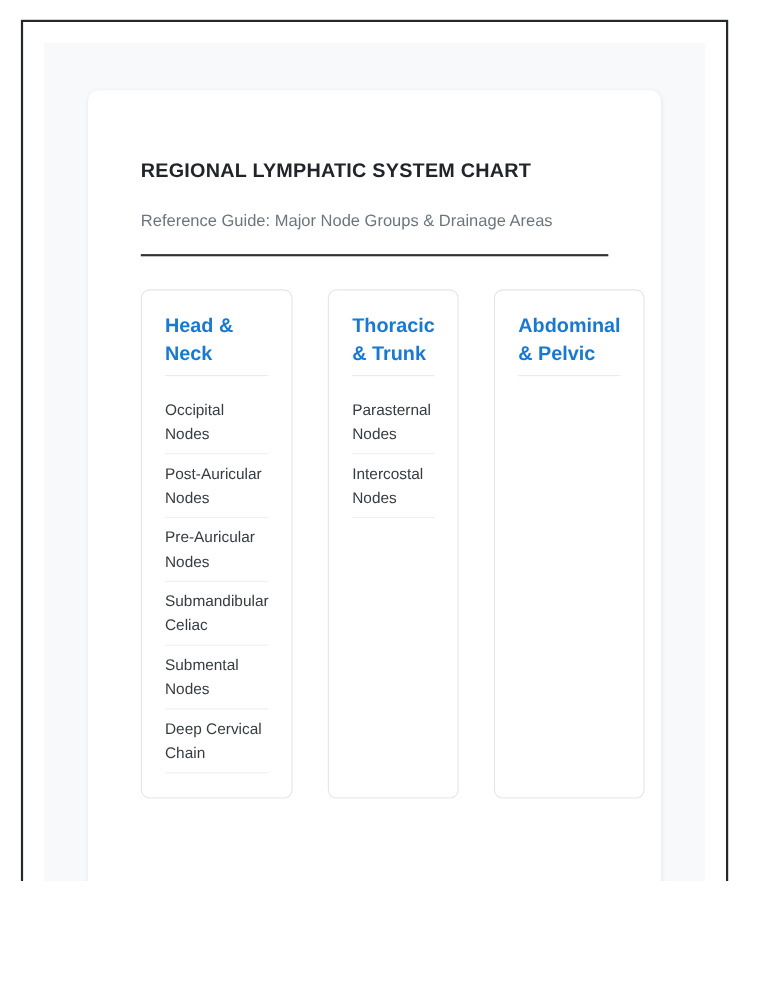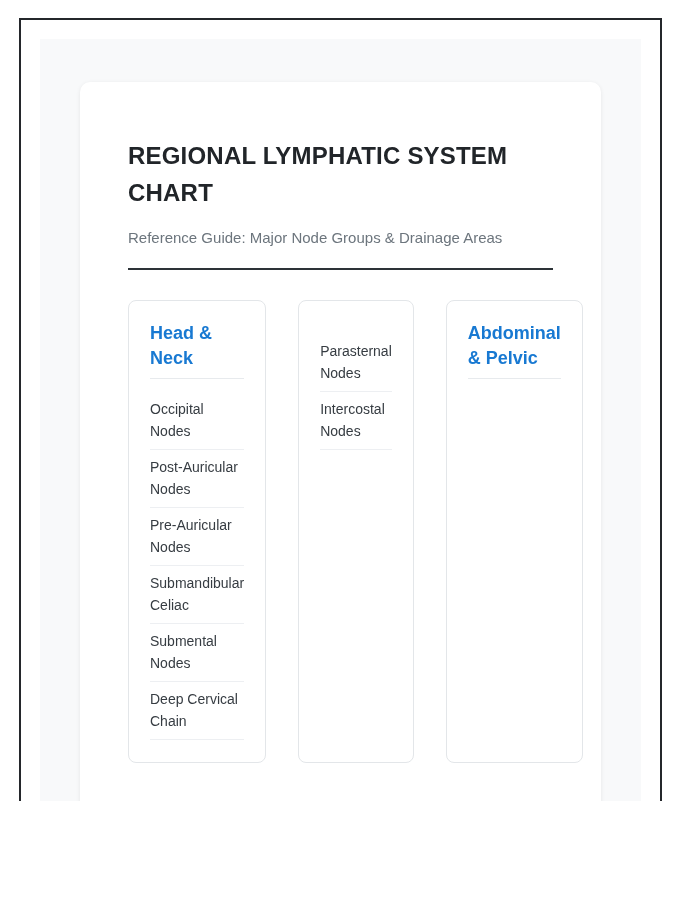--- a/index.html
+++ b/index.html
@@ -30,21 +30,21 @@
   .canvas{
     background:var(--canvas-gray);
     padding:43px 40px 60px;min-height:1020px;
   }
   .sheet{
     background:#ffffff;border-radius:10px;
     box-shadow:0 1px 4px rgba(0,0,0,.08);
     padding:55px 48px 64px;min-height:900px;
   }
   .page-title{
-    font-size:24px;line-height:37px;font-weight:700;
+    font-size:18px;line-height:37px;font-weight:700;
     letter-spacing:.2px;color:var(--title-dark);
   }
   .page-subtitle{
     margin-top:16px;font-size:15px;line-height:21px;
     color:var(--subtitle-gray);
   }
   .rule{
     margin-top:20px;height:2px;background:var(--rule-dark);border:none;
   }
   .grid{
@@ -91,20 +91,21 @@
   <li class="node-item">Submandibular Celiac</li>
 
   <li class="node-item">Submental Nodes</li>
 
   <li class="node-item">Deep Cervical Chain</li>
 </ul>
   </section>
 
 
   <section class="card">
+    <h2 class="card-title">Thoracic &amp; Trunk</h2>
     <ul class="node-list">
   <li class="node-item">Parasternal Nodes</li>
 
   <li class="node-item">Intercostal Nodes</li>
 </ul>
   </section>
 
   <section class="card">
     <h2 class="card-title">Abdominal &amp; Pelvic</h2>
   </section>

